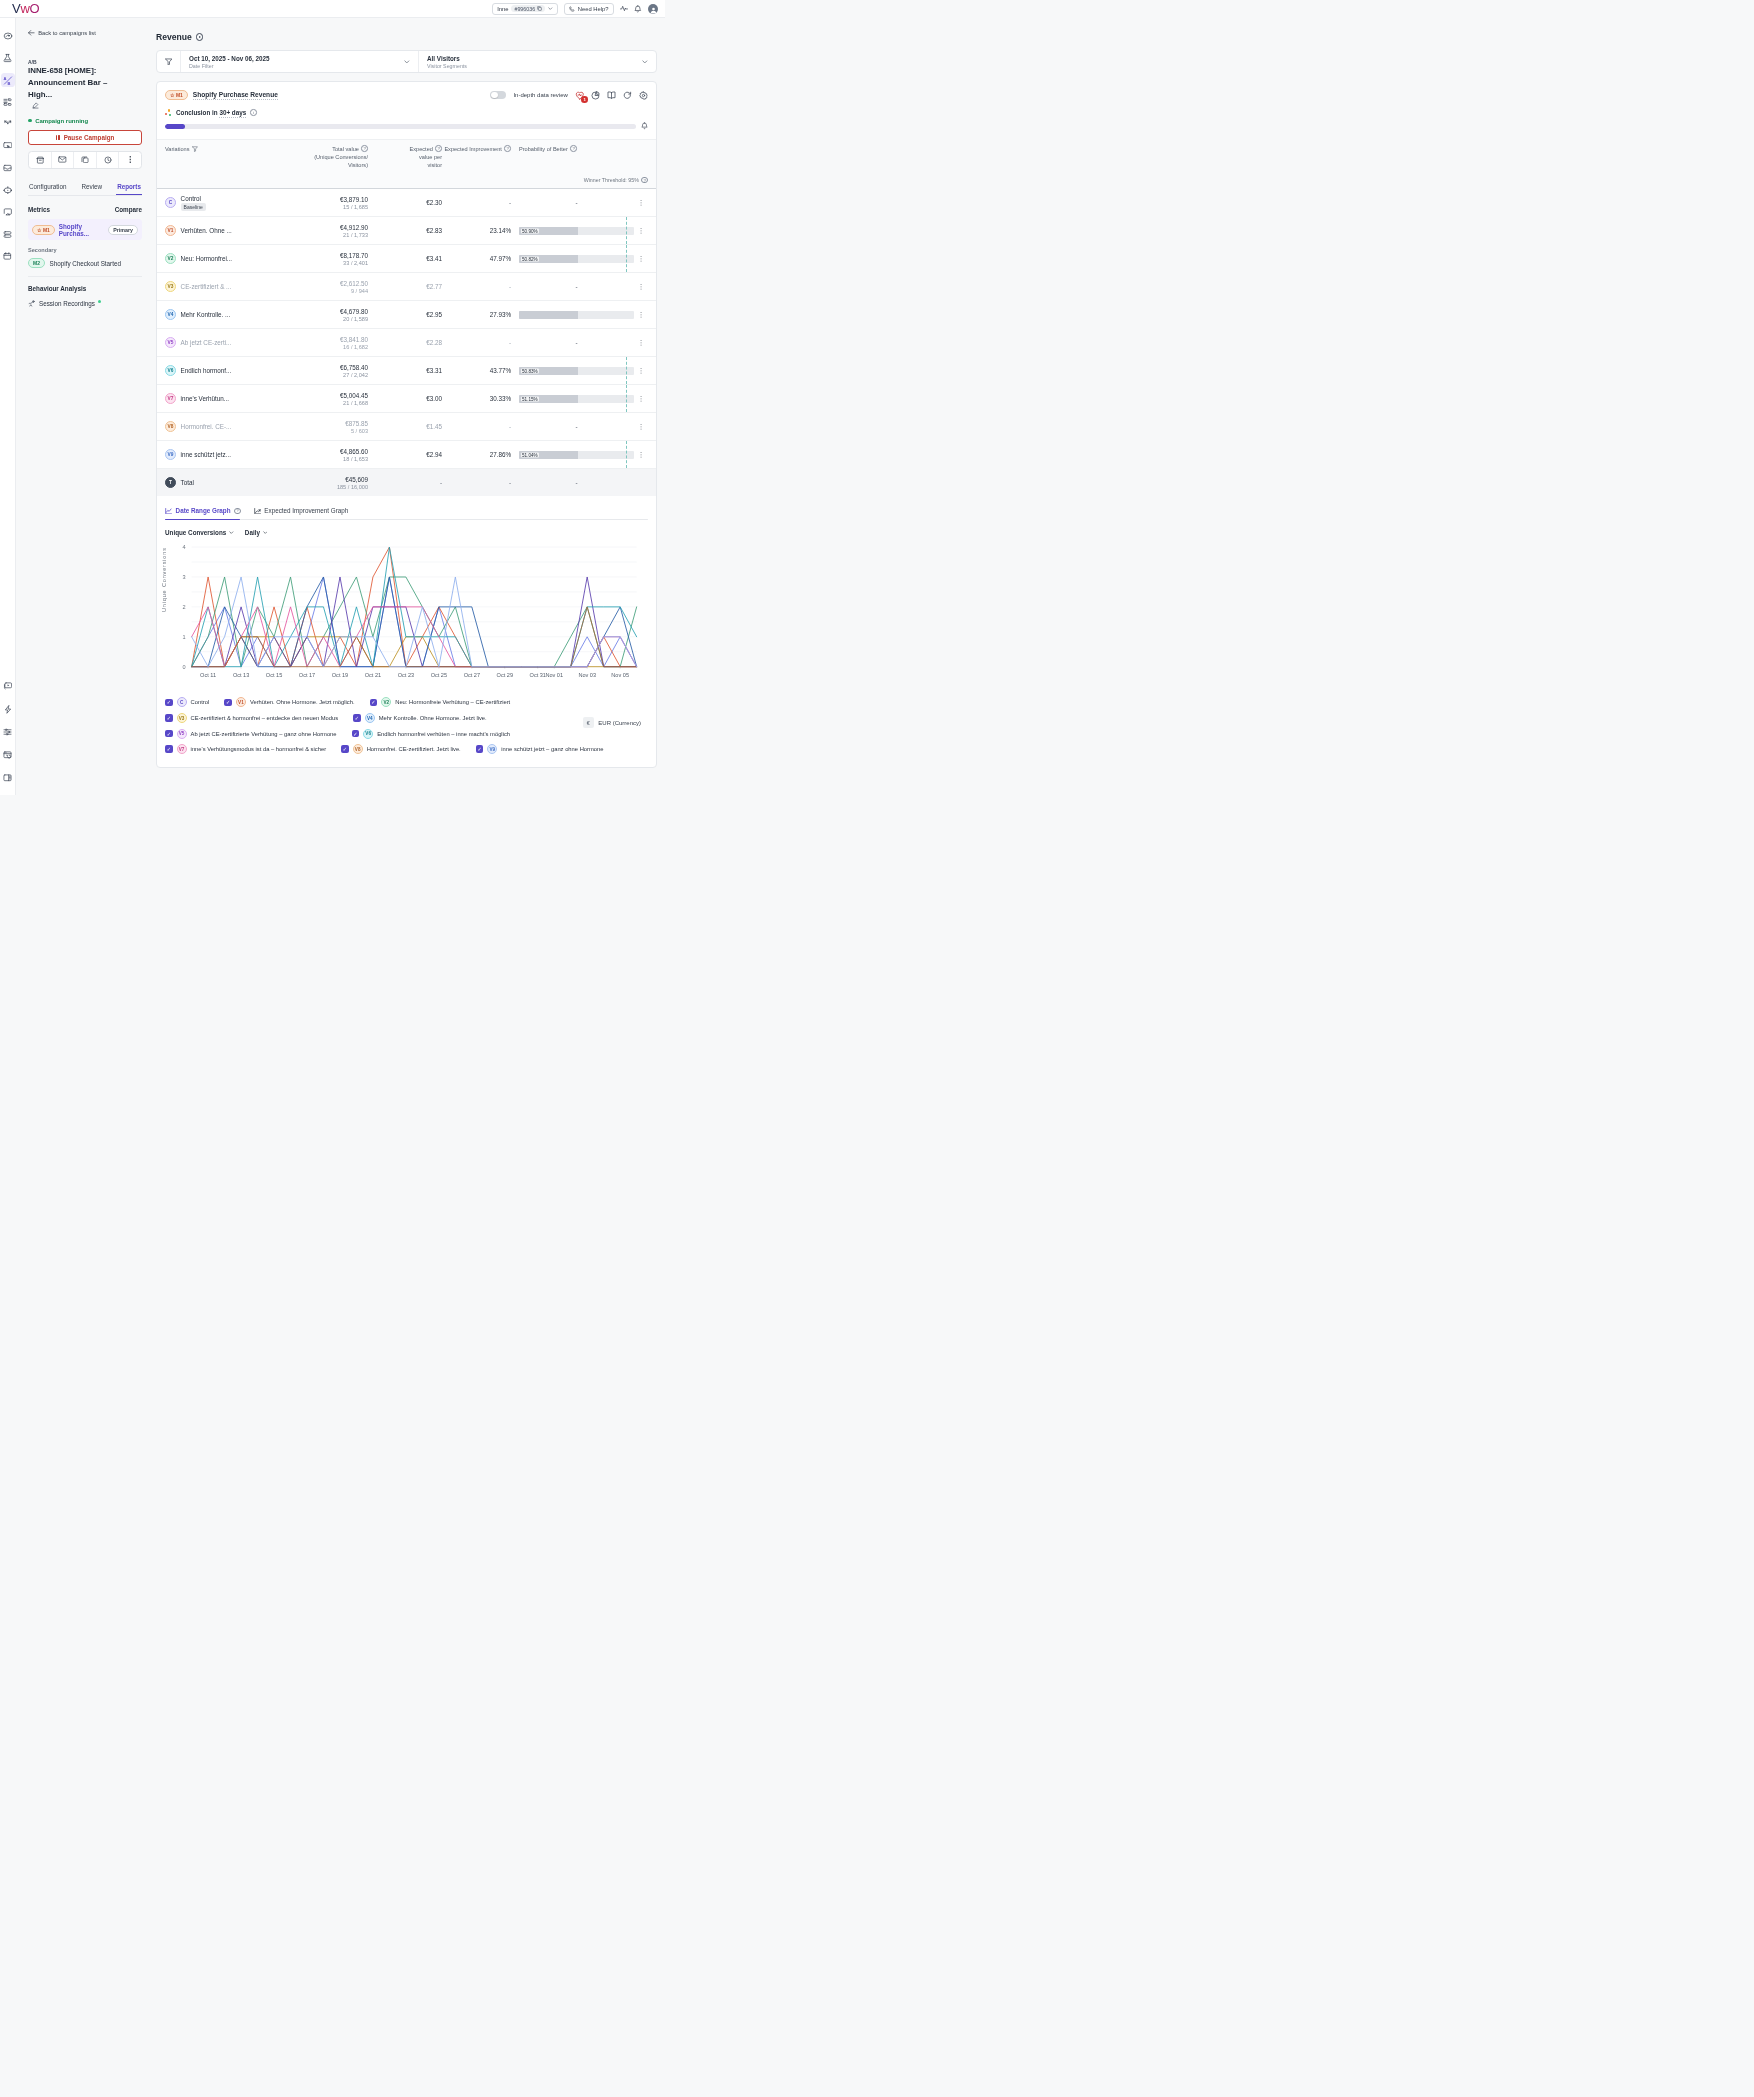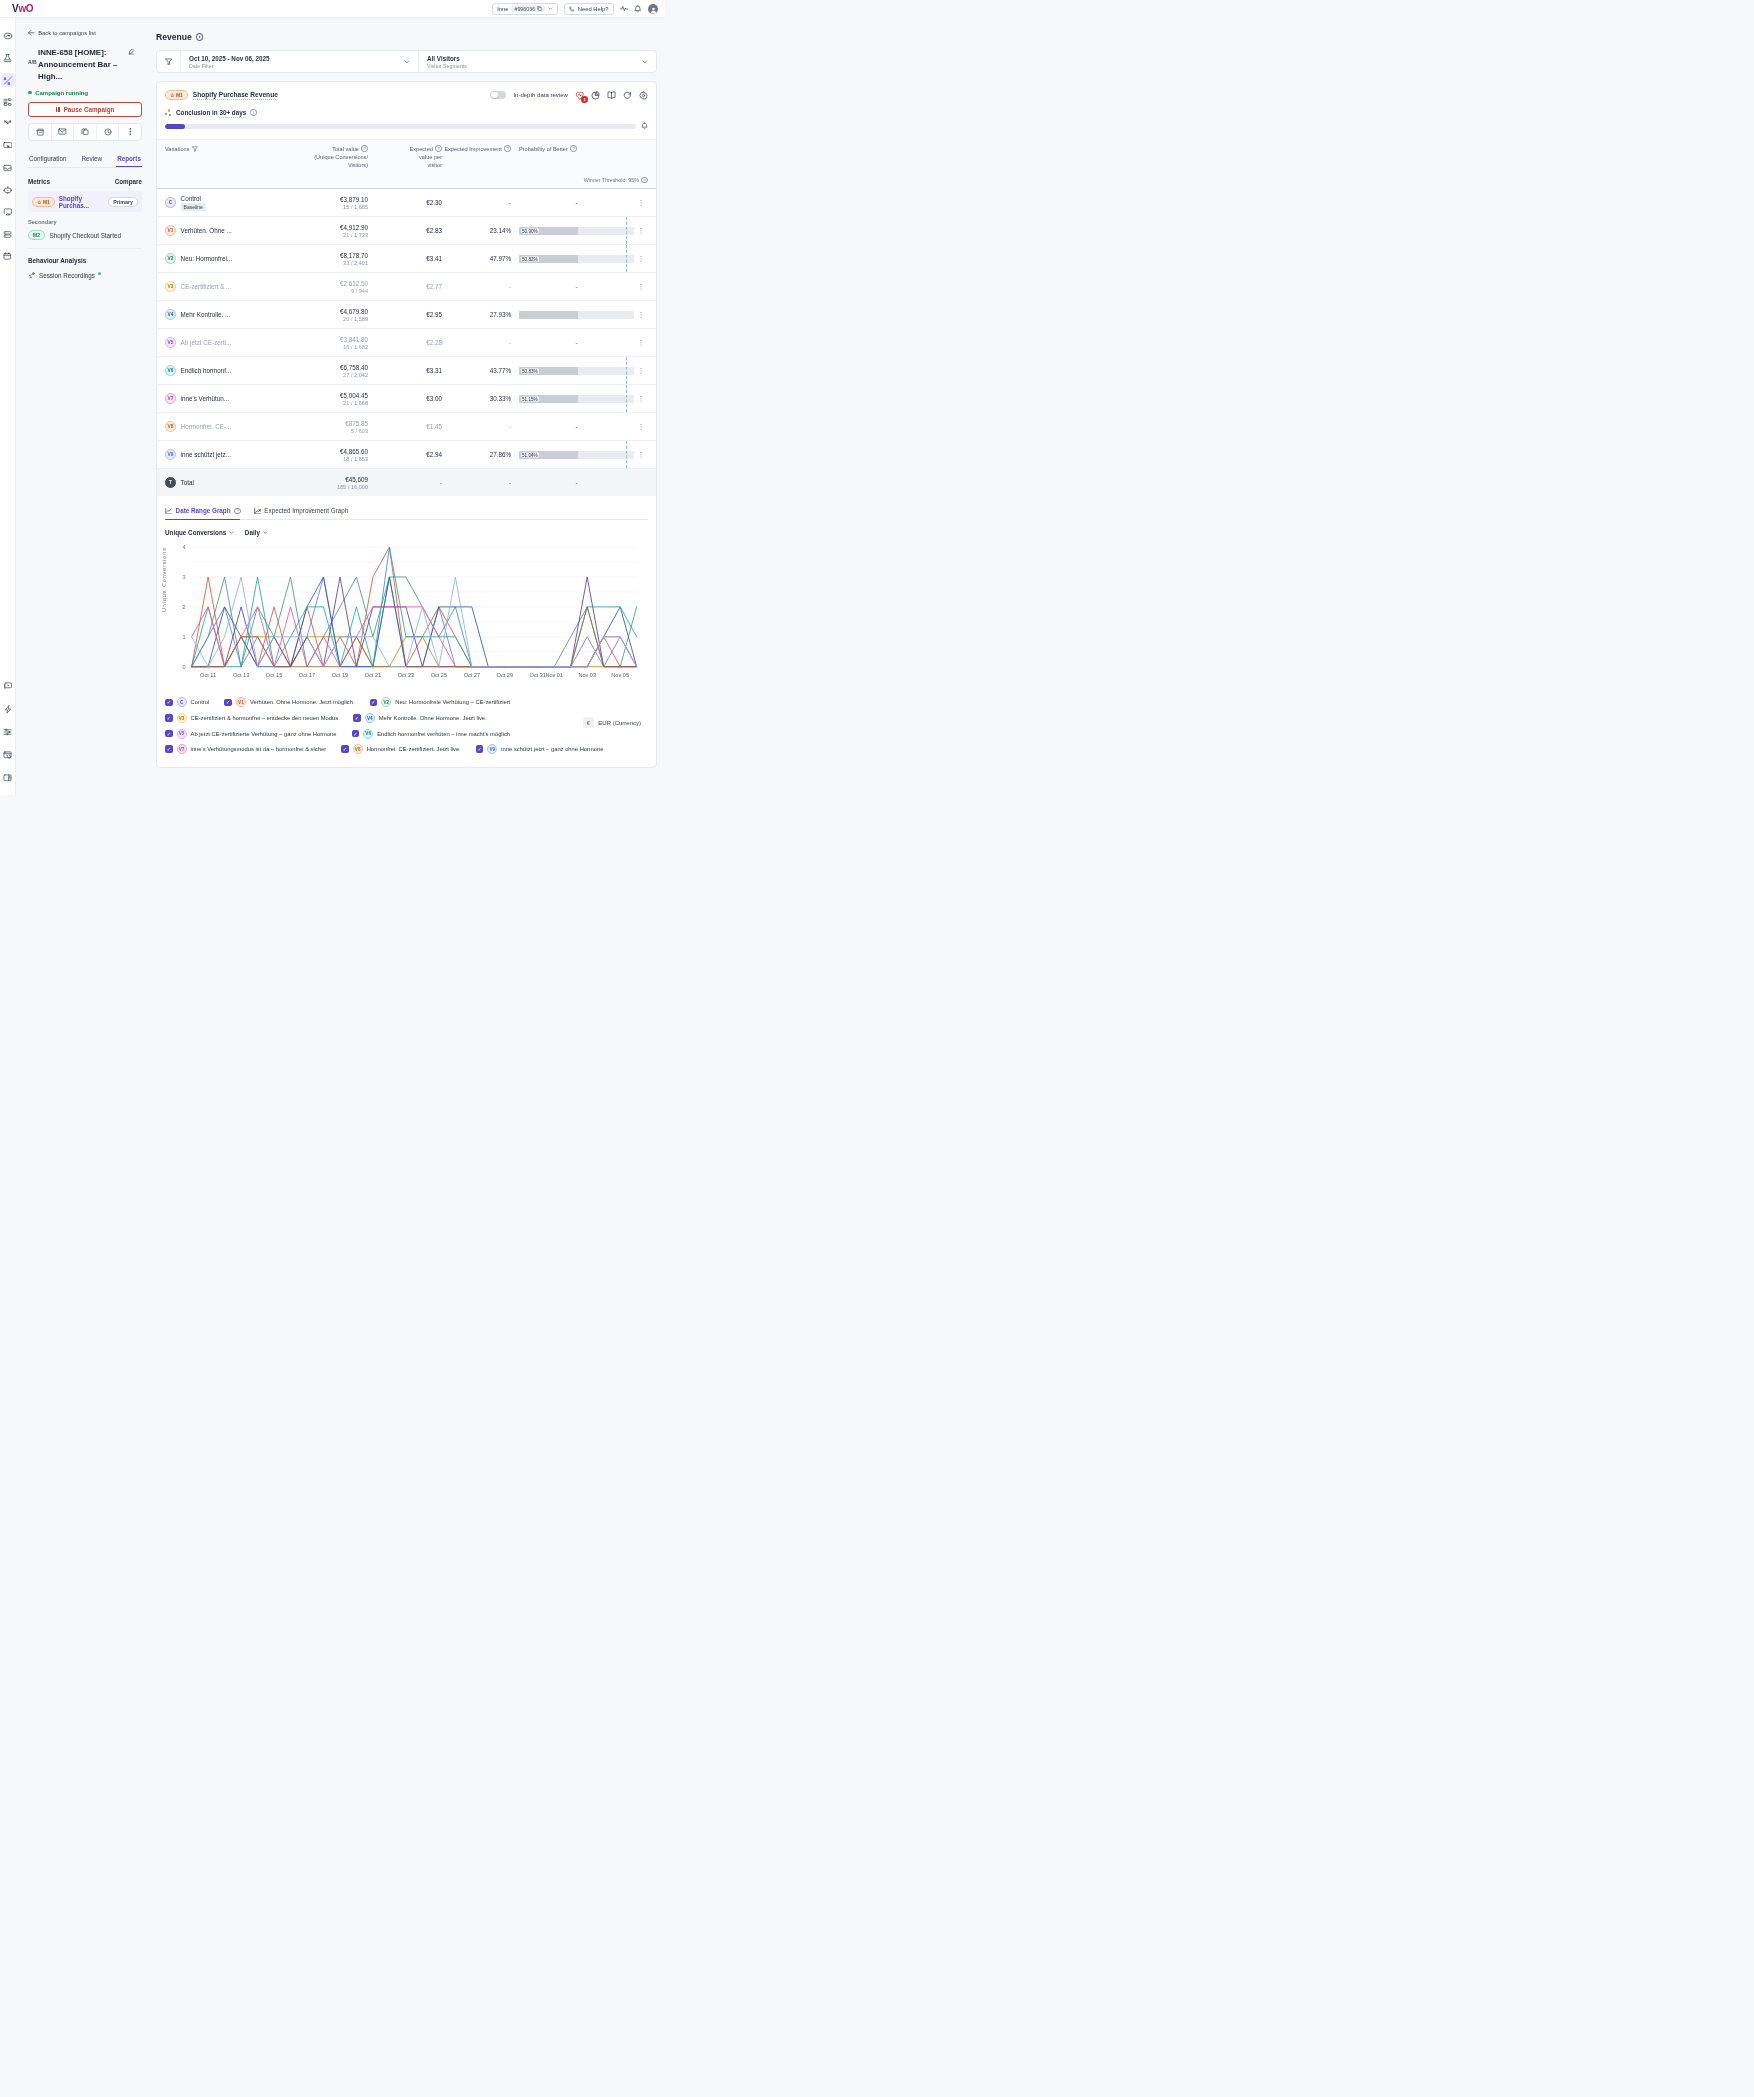--- a/index.html
+++ b/index.html
@@ -2,42 +2,42 @@
 <html style="font-size:8px"><head>
 <meta charset="utf-8">
 <style>
   * { margin:0; padding:0; box-sizing:border-box; }
   html,body { background:#f7f8f9; font-family:"Liberation Sans", sans-serif; color:#2b3340; }
   body { width:665px; }
   .clickable { cursor:pointer; }
 
   
   .topbar { height:18px; background:#fff; border-bottom:0.5px solid #ebedf0; display:flex; align-items:center; justify-content:space-between; padding:0 7px 0 12px; }
-  .logo { font-weight:bold; font-size:10px; letter-spacing:-0.3px; }
+  .logo { font-weight:normal; font-size:13px; letter-spacing:-0.3px; }
   .logo .lv { color:#232c4e; } .logo .lw { color:#c2255c; } .logo .lo { color:#a61e6e; }
   .topbar-right { display:flex; align-items:center; gap:6px; }
   .account-box { display:flex; align-items:center; gap:3px; border:0.5px solid #d8dce1; border-radius:3px; padding:1.5px 4px; font-size:5.8px; background:#fff; }
   .account-id { background:#eef0f2; border-radius:4px; padding:0.5px 3px; color:#4a5364; display:flex; align-items:center; gap:2px; font-size:5.3px; }
   .help-btn { display:flex; align-items:center; gap:2.5px; border:0.5px solid #d8dce1; border-radius:3px; padding:2px 4.6px; font-size:5.8px; background:#fff; color:#333c49; }
   .tb-icon { width:8px; height:8px; display:inline-flex; align-items:center; justify-content:center; color:#3e4756; }
   .avatar { width:10px; height:10px; border-radius:50%; background:#6b7686; display:flex; align-items:end; justify-content:center; overflow:hidden; }
 
   
   .shell { display:flex; align-items:stretch; }
   .side-rail { width:22px; background:#fff; border-right:0.5px solid #ebedf0; min-height:777px; padding-top:11px; display:flex; flex-direction:column; align-items:center; }
   .rail-top { display:flex; flex-direction:column; gap:8px; align-items:center; }
   .rail-bottom { margin-top:auto; display:flex; flex-direction:column; gap:9px; align-items:center; padding-bottom:10px; }
   .side-icon { width:14px; height:14px; border-radius:3.6px; display:flex; align-items:center; justify-content:center; color:#3e4756; }
   .side-icon.active { background:#eceafb; color:#5747c8; }
   .side-icon svg { stroke:currentColor; fill:none; stroke-width:1.6; stroke-linecap:round; stroke-linejoin:round; }
 
   
   .camp-panel { width:136px; padding:12px 10px 0 12px; flex:none; }
   .back-row { display:flex; align-items:center; gap:3.6px; font-size:5.8px; color:#3c4450; }
-  .camp-title-row { display:flex; margin-top:11px; }
+  .camp-title-row { display:flex; margin-top:11px;flex-direction:column; }
   .camp-title-icon { width:10px; flex:none; color:#3e4756; font-weight:bold; font-size:5px; padding-top:12px; }
   .camp-title { font-size:7.9px; font-weight:bold; line-height:1.5; color:#222a36; width:86px; }
   .edit-icon { margin-left:4px; color:#4a5364; padding-top:1px; }
   .status-row { display:flex; align-items:center; gap:3.6px; margin-top:7px; font-size:6px; color:#14884f; font-weight:bold; }
   .status-dot { width:3.6px; height:3.6px; border-radius:50%; background:#21a365; }
   .pause-btn { margin-top:6px; width:100%; height:15px; border:0.5px solid #c8453a; border-radius:3px; color:#bd3d31; background:#fff; font-size:6.3px; font-weight:bold; display:flex; align-items:center; justify-content:center; gap:4px; }
   .pause-glyph { display:inline-flex; gap:1px; }
   .pause-glyph i { width:1.5px; height:5px; background:#bd3d31; border-radius:0.5px; }
   .action-row { margin-top:6px; display:flex; border:0.5px solid #e2e5e9; border-radius:3.6px; overflow:hidden; background:#fff; }
   .action-btn { flex:1; height:16px; display:flex; align-items:center; justify-content:center; color:#3e4756; border-right:0.5px solid #eceef1; }

